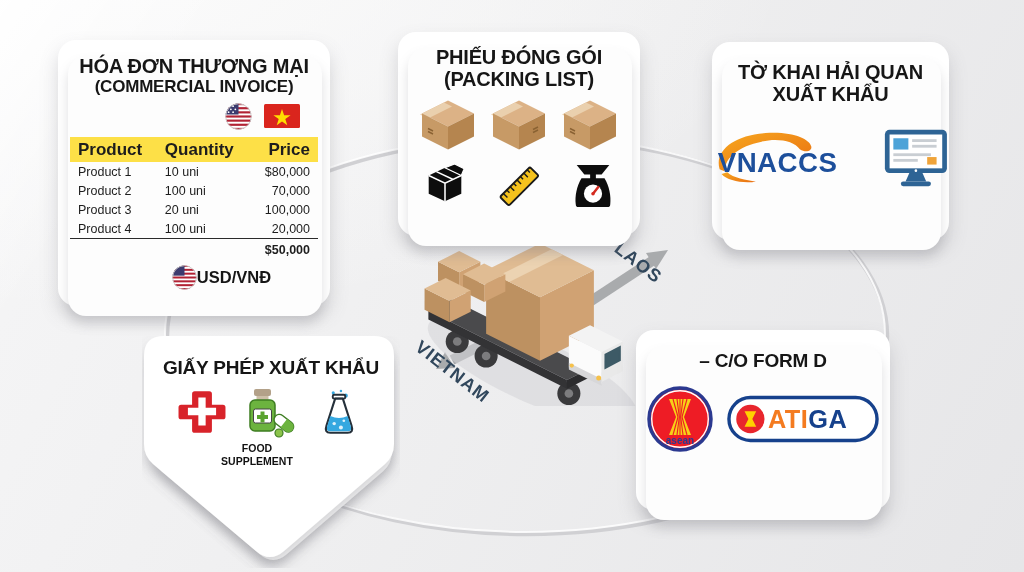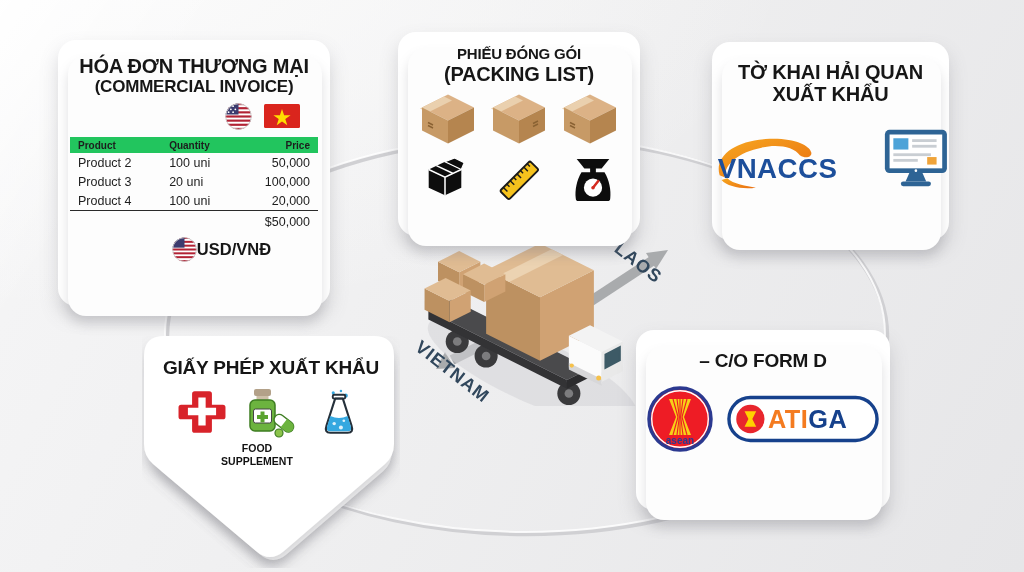--- a/index.html
+++ b/index.html
@@ -27,37 +27,37 @@
     content:"";position:absolute;z-index:-1;left:10px;right:8px;top:16px;bottom:-10px;
     background:#fdfdfd;border-radius:18px;box-shadow:0 8px 12px rgba(110,110,120,.22);
   }
   .card-title{font-weight:700;color:#161616;text-align:center;line-height:1.12;letter-spacing:-0.2px;}
   
   .card-invoice{left:58px;top:40px;width:272px;height:266px;padding-top:15px;}
   .card-invoice .t1{font-size:20px;}
   .card-invoice .t2{font-size:17px;}
   .flags-row{display:flex;align-items:center;justify-content:flex-end;gap:12px;padding-right:30px;margin-top:7px;height:26px;}
   .inv-table{width:248px;margin:8px auto 0;font-size:12.5px;color:#1d1d1d;border-collapse:collapse;}
-  .inv-table .hdr{background:#22c55e;font-weight:700;font-size:10px;}
+  .inv-table .hdr{background:#fde047;font-weight:700;font-size:17px;}
   .inv-table td{padding:2.5px 6px;}
   .inv-table td:first-child{padding-left:8px;}
   .inv-table .c-price{text-align:right;padding-right:8px;}
-  .inv-table .total-line td{border-top:1.6px solid #2a2a2a;font-weight:400;padding-top:4px;}
+  .inv-table .total-line td{border-top:1.6px solid #2a2a2a;font-weight:700;padding-top:4px;}
   .currency-row{display:flex;align-items:center;justify-content:center;margin-top:5px;margin-left:55px;}
   .currency-row .cur{font-size:16.5px;font-weight:700;color:#161616;}
   
   .card-packing{left:398px;top:32px;width:242px;height:204px;padding-top:14px;}
-  .card-packing .t1{font-size:15px;}
+  .card-packing .t1{font-size:20px;}
   .card-packing .t2{font-size:20px;}
   .boxes-row{display:flex;justify-content:center;gap:7px;margin-top:7px;}
   .tools-row{display:flex;justify-content:center;align-items:center;gap:26px;margin-top:6px;}
   
   .card-customs{left:712px;top:42px;width:237px;height:198px;padding-top:19px;}
   .card-customs .t1{font-size:20px;}
-  .logo-row{display:flex;justify-content:center;align-items:flex-end;gap:28px;margin-top:20px;}
+  .logo-row{display:flex;justify-content:center;align-items:flex-start;gap:28px;margin-top:20px;}
   
   .card-license{position:absolute;left:142px;top:336px;width:258px;height:232px;z-index:2;}
   .card-license .shield-content{position:absolute;left:0;top:0;width:258px;padding-top:21px;}
   .card-license .t1{font-size:19px;}
   .license-icons{display:flex;justify-content:center;align-items:flex-start;gap:16px;margin-top:10px;}
   .icon-col{display:flex;flex-direction:column;align-items:center;}
   .caption{font-size:10.5px;font-weight:700;color:#111;text-align:center;line-height:1.25;margin-top:2px;}
   
   .card-origin{left:636px;top:330px;width:254px;height:180px;padding-top:20px;}
   .card-origin .t1{font-size:19px;}
@@ -172,23 +172,28 @@
       </svg>
     </div>
     <table class="inv-table">
       <tbody>
         <tr class="hdr">
           <td>Product</td>
           <td>Quantity</td>
           <td class="c-price">Price</td>
         </tr>
         <tr>
+          <td>Product 1</td>
+          <td>10 uni</td>
+          <td class="c-price">$80,000</td>
+        </tr>
+        <tr>
           <td>Product 2</td>
           <td>100 uni</td>
-          <td class="c-price">50,000</td>
+          <td class="c-price">70,000</td>
         </tr>
         <tr>
           <td>Product 3</td>
           <td>20 uni</td>
           <td class="c-price">100,000</td>
         </tr>
         <tr>
           <td>Product 4</td>
           <td>100 uni</td>
           <td class="c-price">20,000</td>

